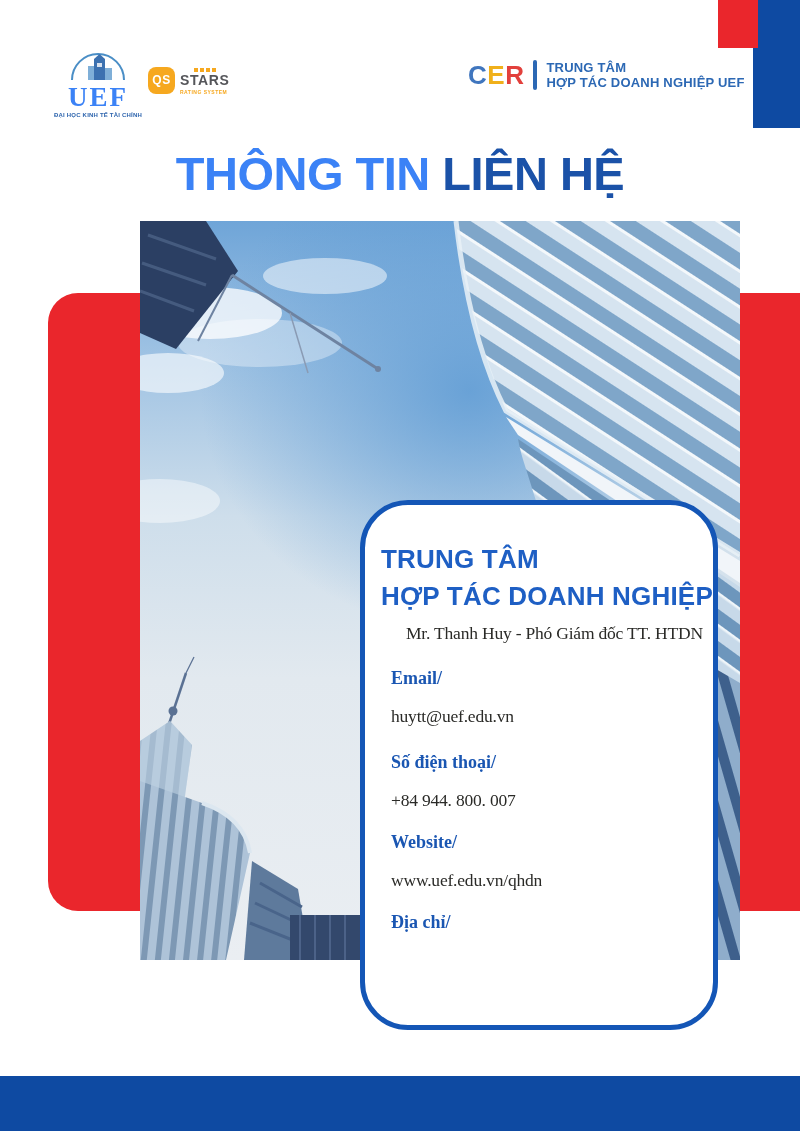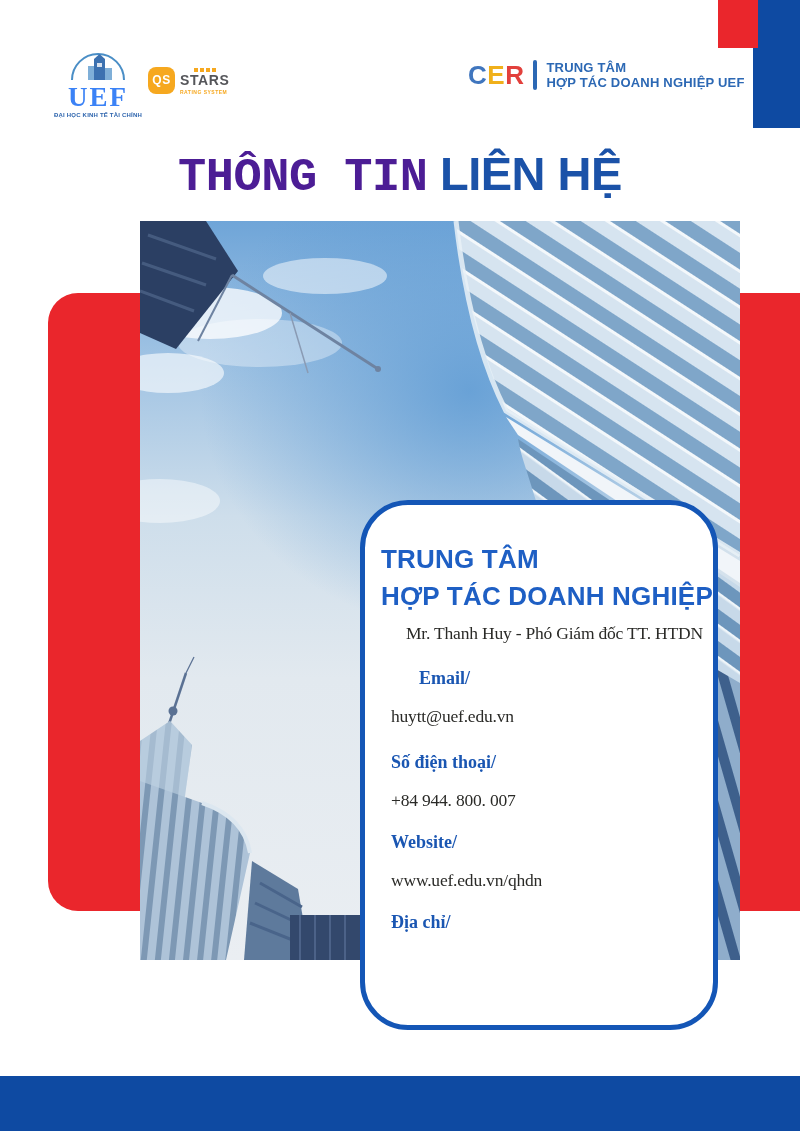--- a/index.html
+++ b/index.html
@@ -28,33 +28,33 @@
 
   
   .cer-logo{position:absolute;left:468px;top:60px;display:flex;align-items:center;gap:9px;}
   .cer-word{font-size:26px;font-weight:800;line-height:30px;letter-spacing:0.5px;}
   .cer-c{color:#4076BE;} .cer-e{color:#F0B01B;} .cer-r{color:#E2403C;}
   .cer-divider{width:4px;height:30px;background:#2C68B4;border-radius:2px;}
   .cer-lines{font-size:13px;font-weight:700;color:#2C68B4;line-height:15px;letter-spacing:0.2px;white-space:nowrap;}
 
   
   .title{position:absolute;left:0;top:146px;width:800px;margin:0;text-align:center;font-size:47px;font-weight:800;letter-spacing:-0.5px;white-space:nowrap;}
-  .t-red{color:#4c1d95;font-family:Liberation Mono, monospace;} .t-blue{color:#1B52A8;}
+  .t-red{color:#3b82f6;} .t-blue{color:#1B52A8;}
 
   
   .photo{position:absolute;left:140px;top:221px;width:600px;height:739px;overflow:hidden;}
   .photo svg{display:block;width:600px;height:739px;}
 
   
   .card{position:absolute;left:360px;top:500px;width:358px;height:530px;background:#ffffff;border:5px solid #1456B6;border-radius:48px;box-sizing:border-box;}
   .card-heading{position:absolute;left:16px;top:36px;font-size:26px;font-weight:800;color:#1E5FC4;line-height:37px;letter-spacing:0.2px;white-space:nowrap;}
   .serif{font-family:"Liberation Serif",serif;font-size:17.5px;letter-spacing:-0.2px;color:#2A2A27;white-space:nowrap;}
   .label{font-family:"Liberation Serif",serif;font-weight:700;font-size:18px;color:#1A56B2;white-space:nowrap;}
   .person{position:absolute;left:41px;top:118px;}
-  .row-label-0{position:absolute;left:26px;top:163px;margin-left:28px;}
+  .row-label-0{position:absolute;left:26px;top:163px;}
   .row-value-0{position:absolute;left:26px;top:201px;}
   .row-label-1{position:absolute;left:26px;top:247px;}
   .row-value-1{position:absolute;left:26px;top:285px;}
   .row-label-2{position:absolute;left:26px;top:327px;}
   .row-value-2{position:absolute;left:26px;top:365px;}
   .row-label-3{position:absolute;left:26px;top:407px;}
   .addr{position:absolute;left:26px;top:441px;line-height:29px;}
 </style>
 </head>
 <body>

